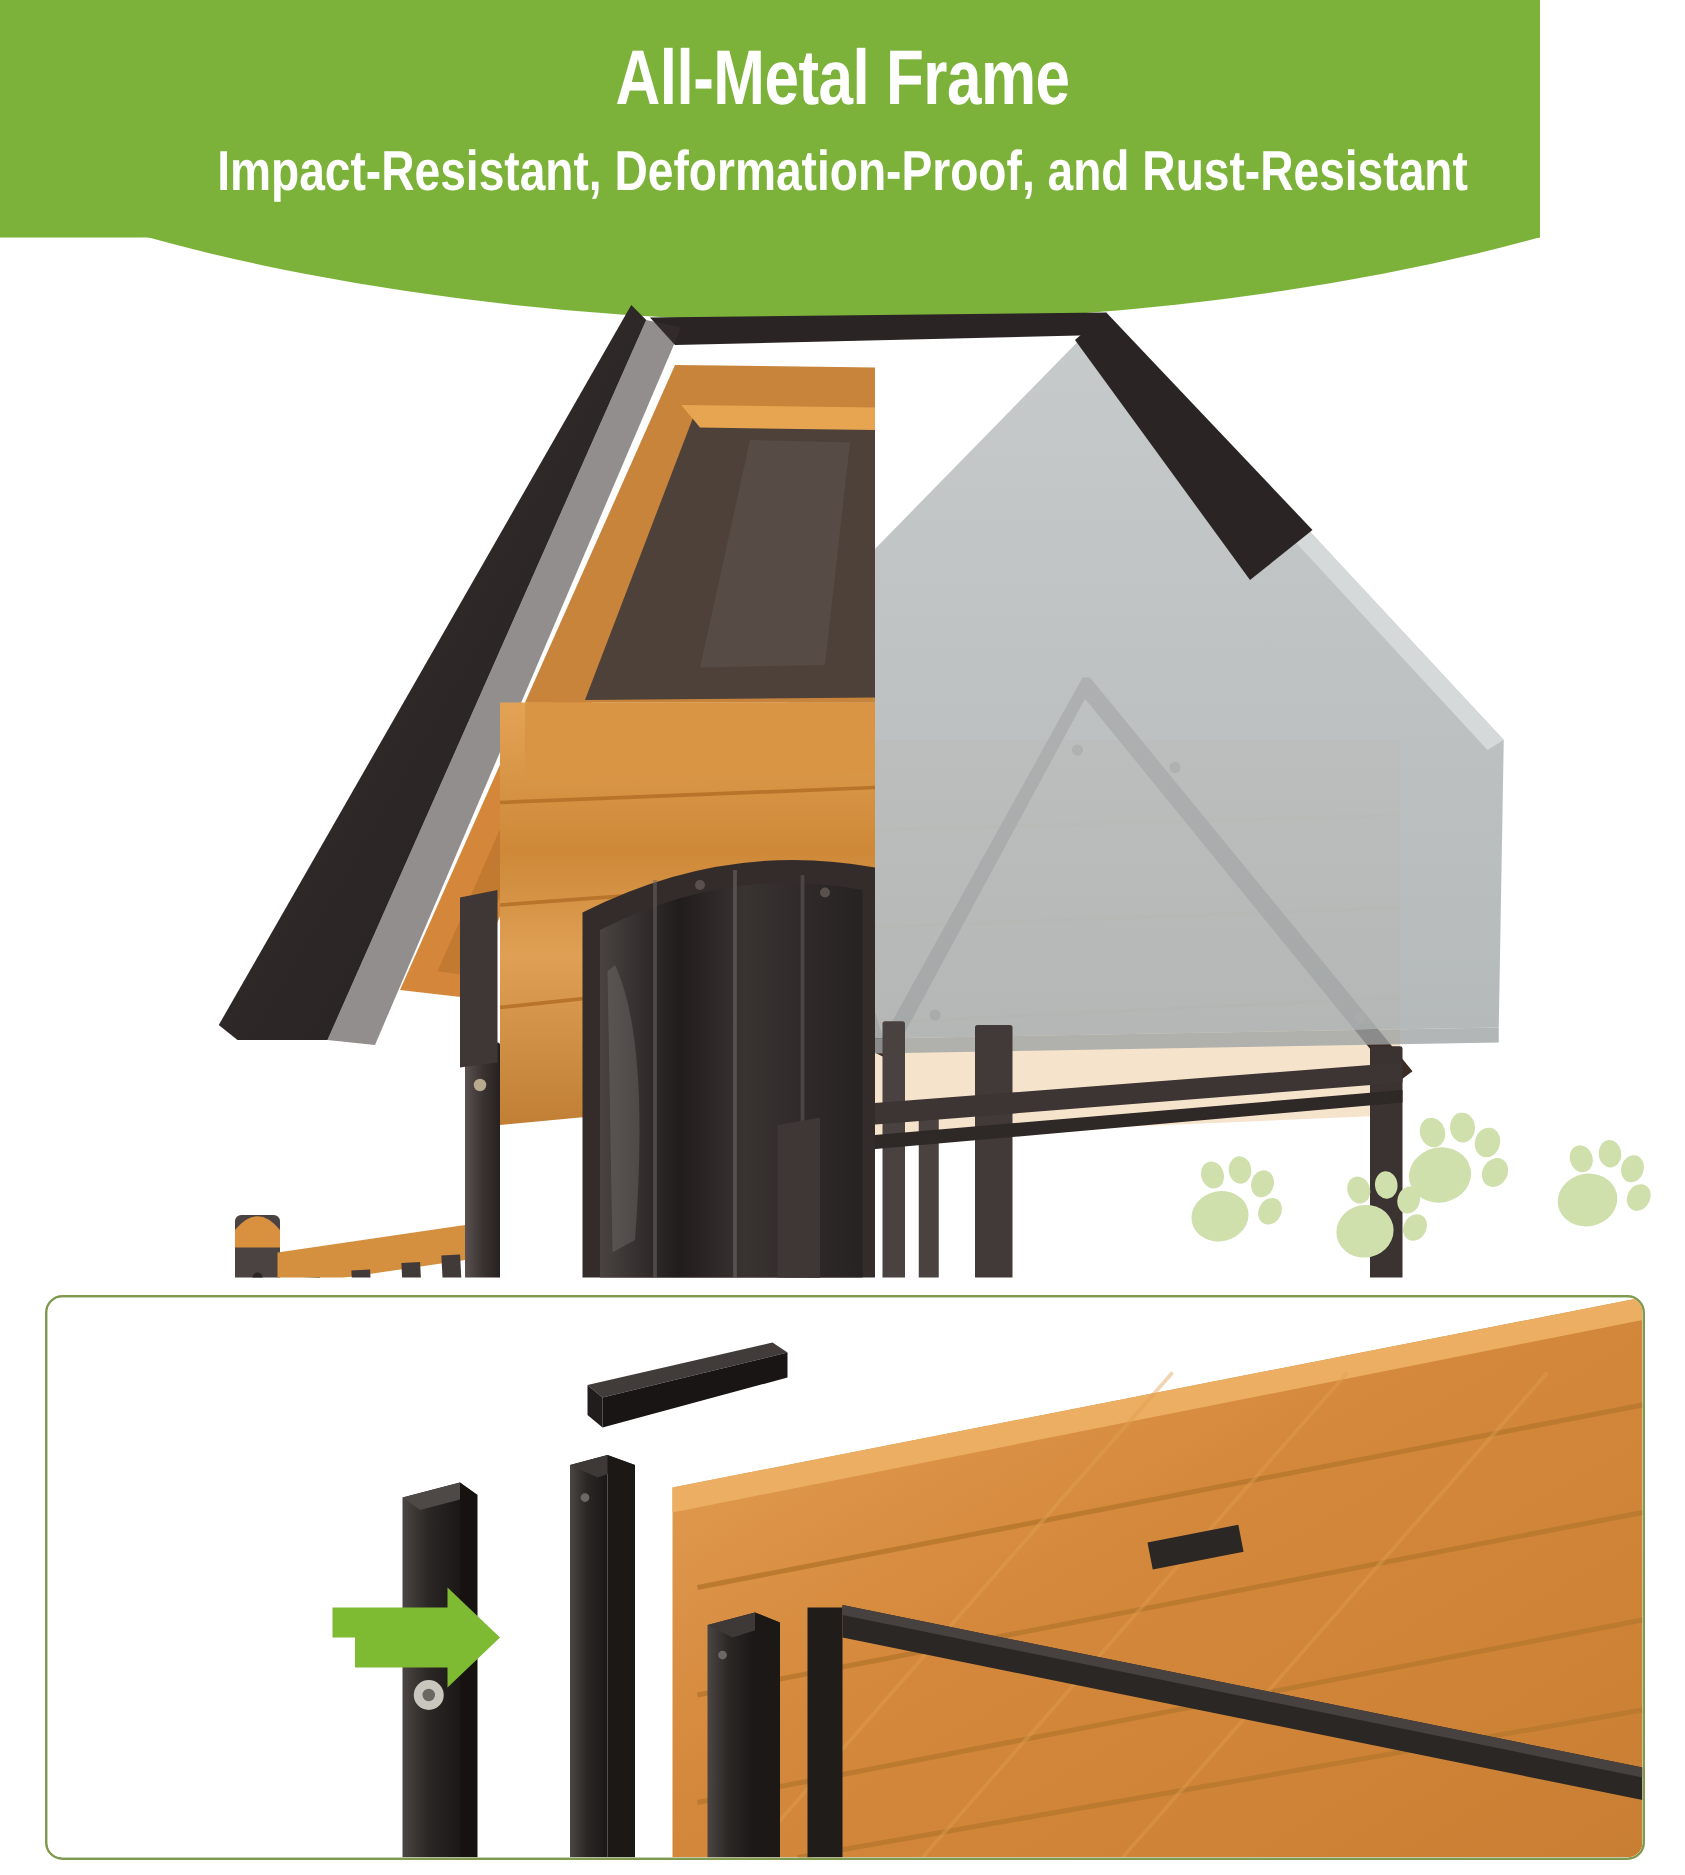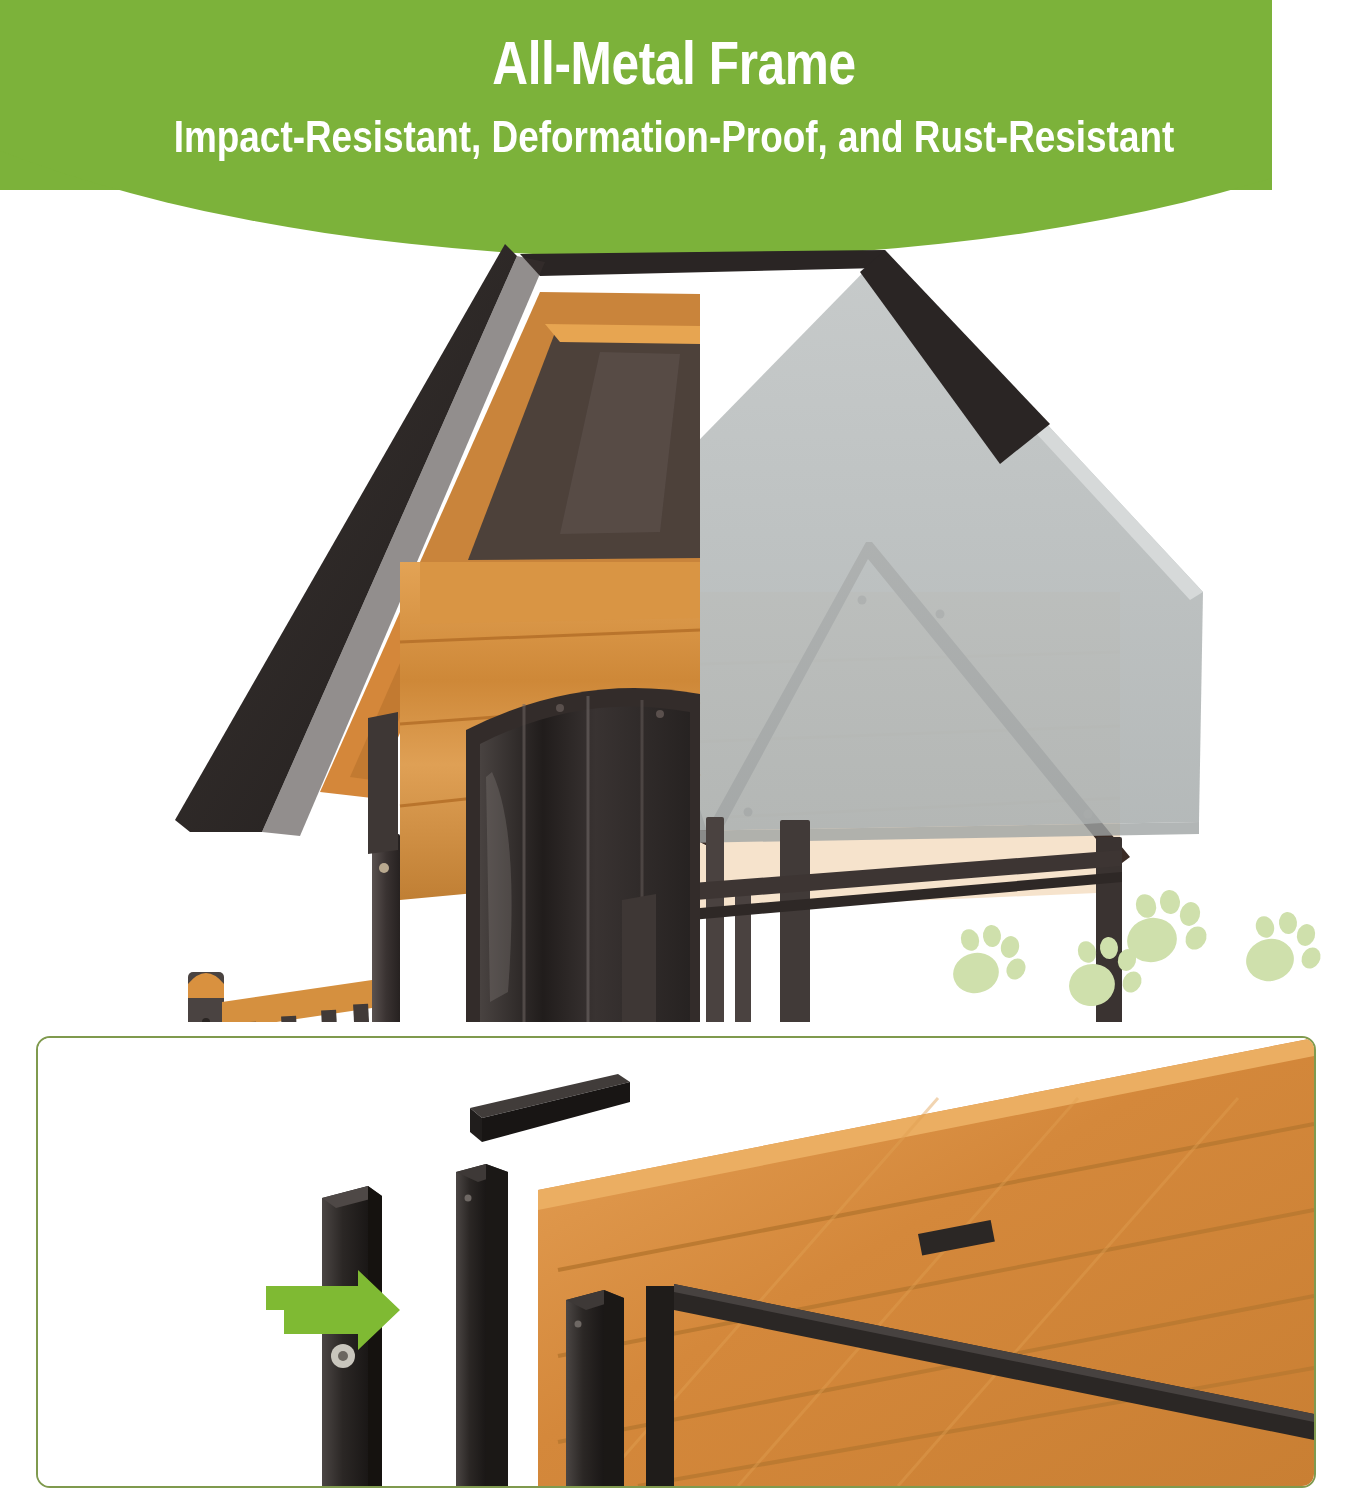--- a/index.html
+++ b/index.html
@@ -1,20 +1,20 @@
 <!DOCTYPE html>
 <html><head>
 <meta charset="utf-8">
 <style>
   html,body{margin:0;padding:0;background:#fff;}
   body{width:1348px;height:1500px;position:relative;overflow:hidden;
        font-family:"Liberation Sans","DejaVu Sans",sans-serif;}
 
   
-  #header-banner{position:absolute;left:0;top:0;width:1232px;height:270px;overflow:hidden;padding-left:40px;}
+  #header-banner{position:absolute;left:0;top:0;width:1232px;height:270px;overflow:hidden;}
   #header-banner .band{position:absolute;left:0;top:0;width:1348px;height:190px;background:#7CB23A;}
   #header-banner .curve{position:absolute;left:-240px;top:-402px;width:1830px;height:660px;
        background:#7CB23A;border-radius:50%/50%;}
   .hdr-text{position:absolute;left:0;width:1348px;text-align:center;color:#ffffff;
        z-index:4;white-space:nowrap;}
   #banner-title{top:30px;font-size:62px;line-height:66px;font-weight:bold;
        letter-spacing:-0.5px;transform:scaleX(.80);transform-origin:50% 0;}
   #banner-subtitle{top:112px;font-size:45px;line-height:50px;font-weight:bold;
        transform:scaleX(.82);transform-origin:50% 0;}
 

